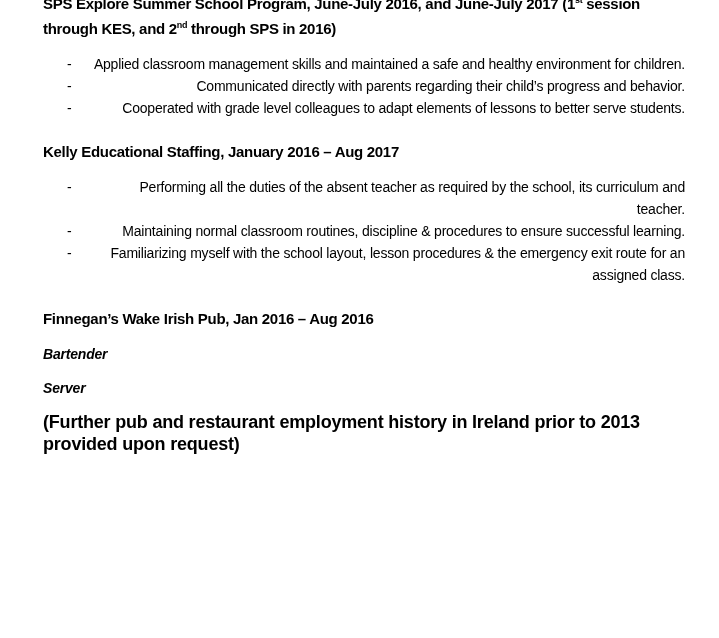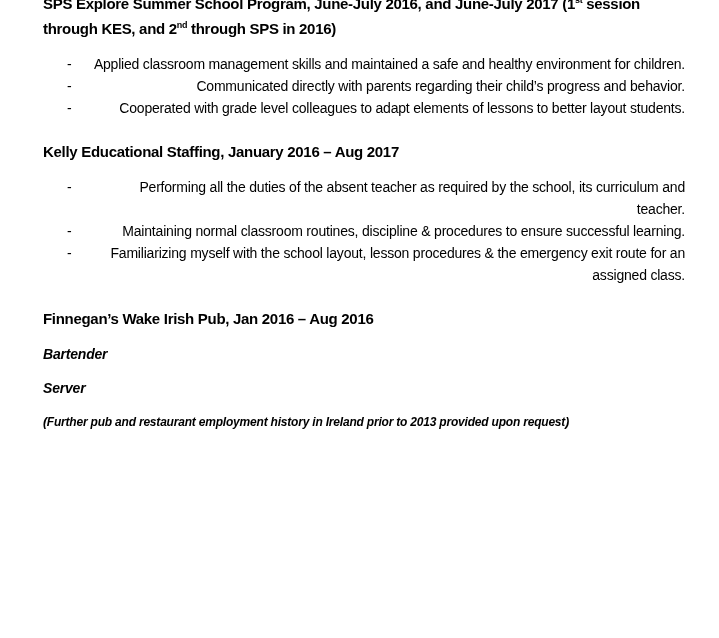--- a/index.html
+++ b/index.html
@@ -51,22 +51,21 @@
   .marker {
     flex: 0 0 25px;
     width: 25px;
   }
   .btext {
     flex: 1;
     text-align: right;
   }
   .note {
     font-weight: bold;
-    font-style: italic;
-    font-size: 12px;
+    font-size: 18px;
     line-height: 22px;
   }
 </style>
 </head>
 <body>
 
 <div class="page">
 
   <p class="heading"><span>SPS Explore Summer School Program, June-July 2016, and June-July 2017 (1</span><sup>st</sup><span> session through KES, and 2</span><sup>nd</sup><span> through SPS in 2016)</span></p>
 
@@ -75,21 +74,21 @@
     <li>
         <span class="marker">-</span>
         <span class="btext">Applied classroom management skills and maintained a safe and healthy environment for children.</span>
       </li>
     <li>
         <span class="marker">-</span>
         <span class="btext">Communicated directly with parents regarding their child’s progress and behavior.</span>
       </li>
     <li>
         <span class="marker">-</span>
-        <span class="btext">Cooperated with grade level colleagues to adapt elements of lessons to better layout students.</span>
+        <span class="btext">Cooperated with grade level colleagues to adapt elements of lessons to better serve students.</span>
       </li>
   </ul>
 
   <p class="heading">Kelly Educational Staffing, January 2016 – Aug 2017</p>
 
 
   <ul class="bullets">
     <li>
         <span class="marker">-</span>
         <span class="btext">Performing all the duties of the absent teacher as required by the school, its curriculum and teacher.</span>

